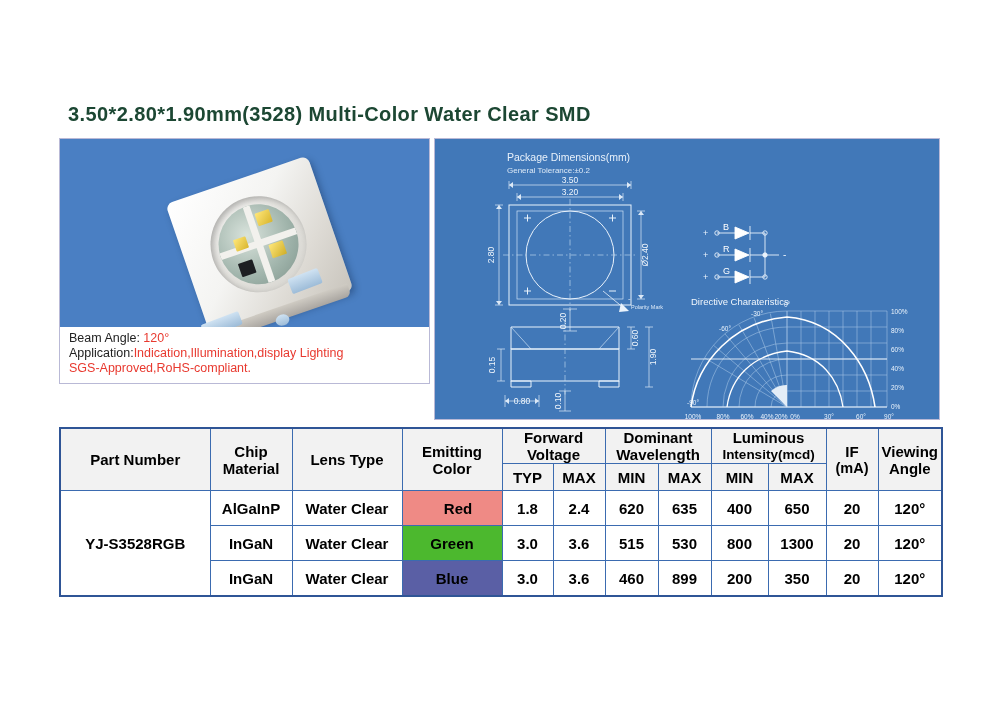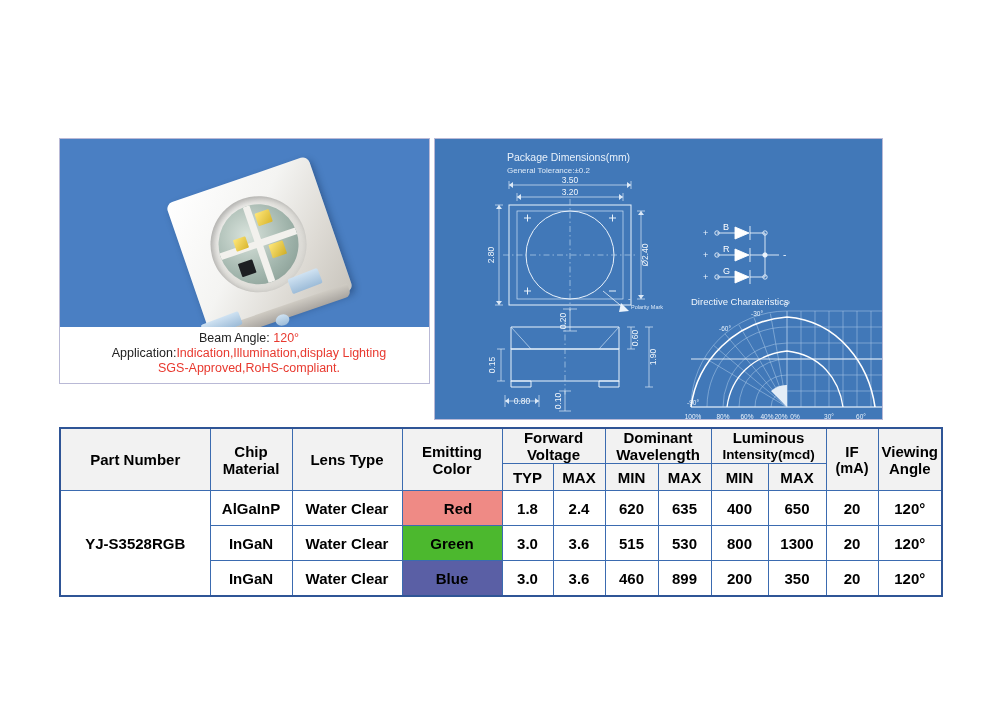--- a/index.html
+++ b/index.html
@@ -10,21 +10,21 @@
   
   #title{
     position:absolute;left:68px;top:103px;
     font-size:20px;font-weight:bold;letter-spacing:.4px;
     color:#1c4733;white-space:nowrap;
   }
 
   
   #photo-panel{
     position:absolute;left:59px;top:138px;width:371px;height:246px;
-    border:1px solid #b9b9d6;background:#4a7fc3;box-sizing:border-box;text-align:center;
+    border:1px solid #b9b9d6;background:#4a7fc3;box-sizing:border-box;
   }
   #photo-area{position:absolute;left:0;top:0;right:0;height:226px;background:#4a7fc3;overflow:hidden;}
   #desc-area{
     position:absolute;left:0;right:0;bottom:0;height:56px;background:#ffffff;
     padding:4px 0 0 9px;box-sizing:border-box;
   }
   .desc-line{font-size:12.5px;line-height:15px;color:#222;white-space:nowrap;}
   .red{color:#e8392f;}
 
   
@@ -59,21 +59,21 @@
   .die.y2{left:17px;top:28px;width:13px;height:12px;background:linear-gradient(140deg,#ffe77a,#d8b52c);}
   .die.y3{left:49px;top:44px;width:15px;height:14px;background:linear-gradient(140deg,#ffe77a,#cfae28);}
   .die.blk{left:14px;top:52px;width:15px;height:14px;background:#1d1f22;}
   .pad{position:absolute;background:linear-gradient(180deg,#cfe2f2,#9dbcd8);border-radius:2px;}
   .pad.p1{left:4px;top:133px;width:40px;height:14px;transform:rotate(-2deg);}
   .pad.p2{left:101px;top:118px;width:32px;height:16px;transform:rotate(-2deg);}
   .pad.p3{left:76px;top:150px;width:14px;height:11px;border-radius:50%;}
 
   
   #draw-panel{
-    position:absolute;left:434px;top:138px;width:449px;height:282px;
+    position:absolute;left:434px;top:138px;width:506px;height:282px;
     border:1px solid #b9b9d6;background:#4178b8;box-sizing:border-box;overflow:hidden;
   }
   #draw-svg{position:absolute;left:0;top:0;}
 
   
   #spec-table{
     position:absolute;left:59px;top:427px;width:882px;
     border-collapse:collapse;table-layout:fixed;
     border:2px solid #2f5596;background:#fff;
   }
@@ -89,20 +89,21 @@
   td.chip{color:#2ba84a;font-size:14.5px;}
   td.emit{color:#000;}
   .lumin-small{font-size:13.5px;}
   .ifsmall{font-size:14.5px;}
 </style>
 </head>
 <body>
 
 <div id="page">
 
+  <div id="title">3.50*2.80*1.90mm(3528) Multi-Color Water Clear SMD</div>
 
   <div id="photo-panel">
     <div id="photo-area">
       <div id="led">
         <div class="led-body"></div>
         <div class="led-body-side"></div>
         <div class="led-cav"></div>
         <div class="led-die-area">
           <div class="quad v"></div>
           <div class="quad h"></div>

